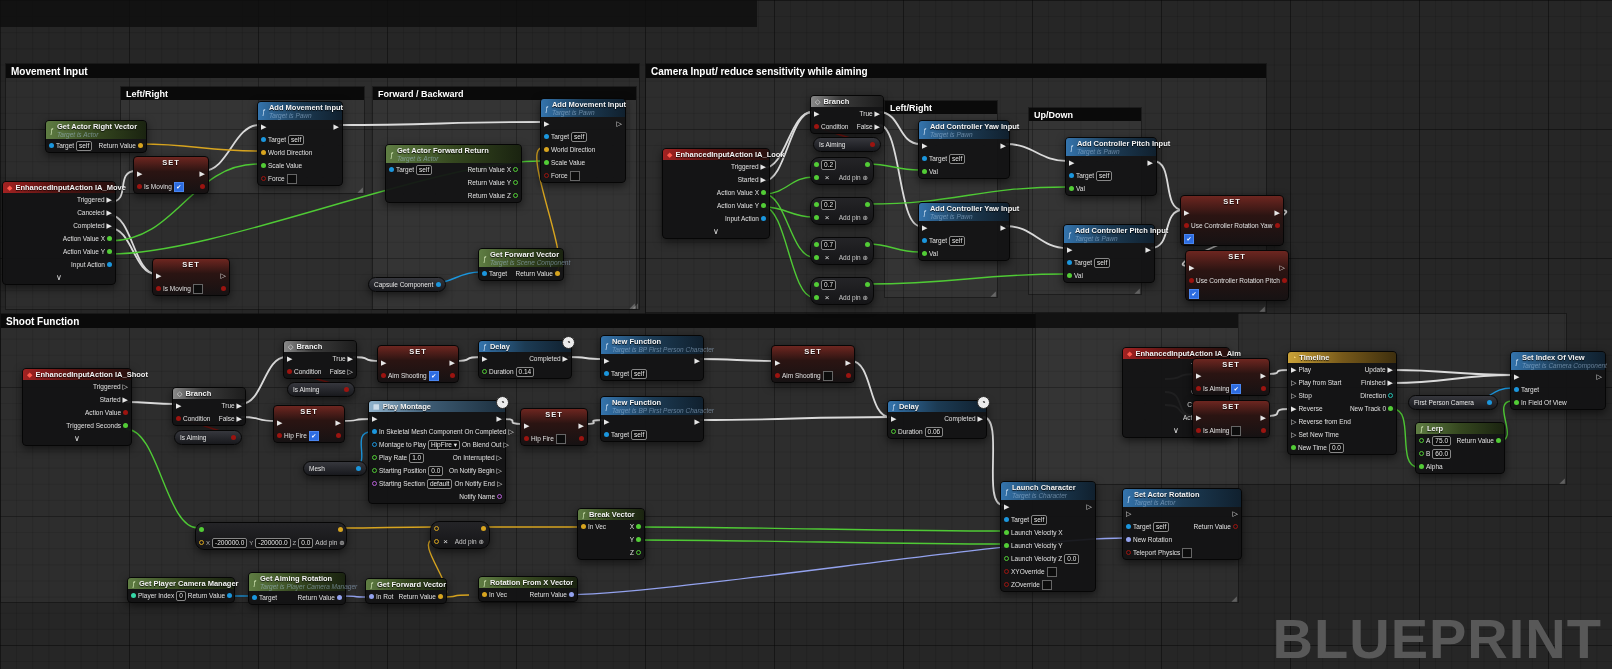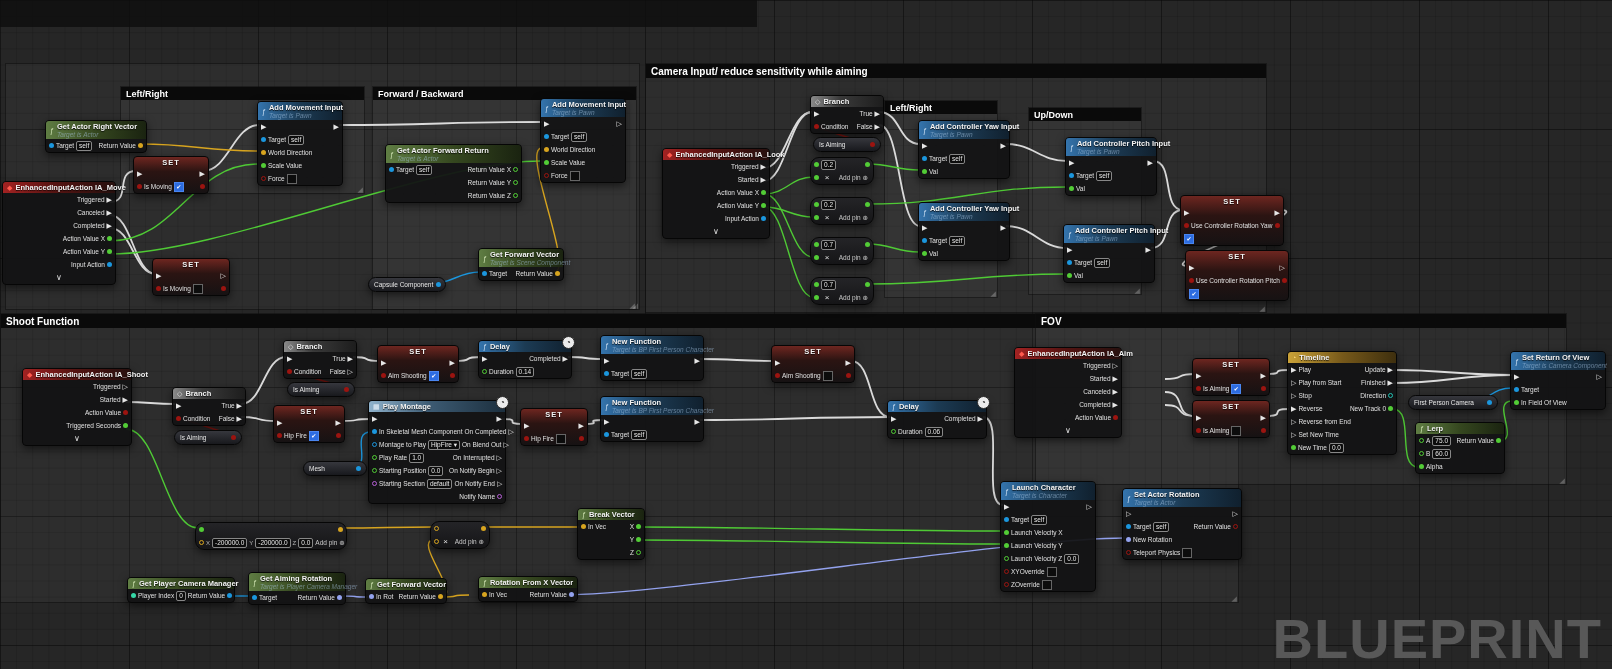--- a/index.html
+++ b/index.html
@@ -126,20 +126,23 @@
       <path d="M 229 596 C 251 596, 229 596, 251 596" fill="none" stroke="#1b96dd" stroke-width="1.4"></path>
       <path d="M 1470 401 C 1492 401, 1490 388, 1512 388" fill="none" stroke="#1b96dd" stroke-width="1.4"></path>
       <path d="M 342 596 C 364 596, 346 597, 368 597" fill="none" stroke="#93a2ee" stroke-width="1.4"></path>
       <path d="M 559 595 C 669 595, 1015 538, 1125 538" fill="none" stroke="#93a2ee" stroke-width="1.4"></path>
       <path d="M 855 143 C 877 143, 801 126, 823 126" fill="none" stroke="#8c1712" stroke-width="1.4"></path>
       <path d="M 228 437 C 250 437, 165 417, 187 417" fill="none" stroke="#8c1712" stroke-width="1.4"></path>
       <path d="M 341 389 C 363 389, 274 370, 296 370" fill="none" stroke="#8c1712" stroke-width="1.4"></path>
     </svg>
   <div id="comments">
       <div class="comment lg" style="left: 5px; top: 63px; width: 633px; height: 245px;">
+        <div class="chdr">
+          <span>Movement Input</span>
+        </div>
         <span class="rsz">◢</span>
       </div>
       <div class="comment lg" style="left: 645px; top: 63px; width: 620px; height: 248px;">
         <div class="chdr">
           <span>Camera Input/ reduce sensitivity while aiming</span>
         </div>
         <span class="rsz">◢</span>
       </div>
       <div class="comment" style="left: 120px; top: 86px; width: 243px; height: 106px;">
         <div class="chdr">
@@ -165,23 +168,20 @@
         </div>
         <span class="rsz">◢</span>
       </div>
       <div class="comment lg" style="left: 0px; top: 313px; width: 1237px; height: 288px;">
         <div class="chdr">
           <span>Shoot Function</span>
         </div>
         <span class="rsz">◢</span>
       </div>
       <div class="comment lg" style="left: 1035px; top: 313px; width: 530px; height: 170px;">
-        <div class="chdr">
-          <span>FOV</span>
-        </div>
         <span class="rsz">◢</span>
       </div>
     </div>
   <div id="nodes">
       <div class="node pure" style="left: 45px; top: 120px; width: 100px;">
         <div class="hdr pure">
           <span class="ic" style="color: rgb(213, 232, 184);">ƒ</span>
           <span class="hb">
             <span class="tt">Get Actor Right Vector</span>
             <span class="st">Target is Actor</span>
@@ -1369,21 +1369,21 @@
           <span class="pg l">
             <span class="pd" style="background: rgb(215, 164, 31);"></span>
             <span class="pl">In Vec</span>
           </span>
           <span class="pg r">
             <span class="pl">Return Value</span>
             <span class="pd" style="background: rgb(147, 162, 238);"></span>
           </span>
         </div>
       </div>
-      <div class="node event" style="left: 1014px; top: 347px; width: 106px;">
+      <div class="node event" style="left: 1122px; top: 347px; width: 106px;">
         <div class="hdr event">
           <span class="ic" style="color: rgb(255, 90, 78);">◆</span>
           <span class="hb">
             <span class="tt">EnhancedInputAction IA_Aim</span>
           </span>
         </div>
         <div class="row">
           <span class="pg r">
             <span class="pl">Triggered</span>
             <span class="px">▷</span>
@@ -1567,21 +1567,21 @@
           <span class="pg l">
             <span class="pd" style="background: rgb(82, 204, 54);"></span>
             <span class="pl">Alpha</span>
           </span>
         </div>
       </div>
       <div class="node func" style="left: 1510px; top: 351px; width: 94px;">
         <div class="hdr func">
           <span class="ic" style="color: rgb(207, 226, 245);">ƒ</span>
           <span class="hb">
-            <span class="tt">Set Return Of View</span>
+            <span class="tt">Set Index Of View</span>
             <span class="st">Target is Camera Component</span>
           </span>
         </div>
         <div class="row">
           <span class="pg l">
             <span class="px">▶</span>
           </span>
           <span class="pg r">
             <span class="px">▷</span>
           </span>

